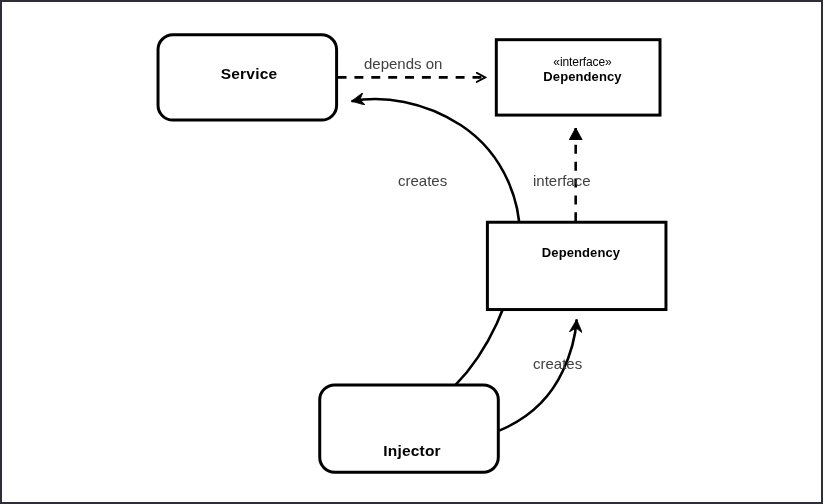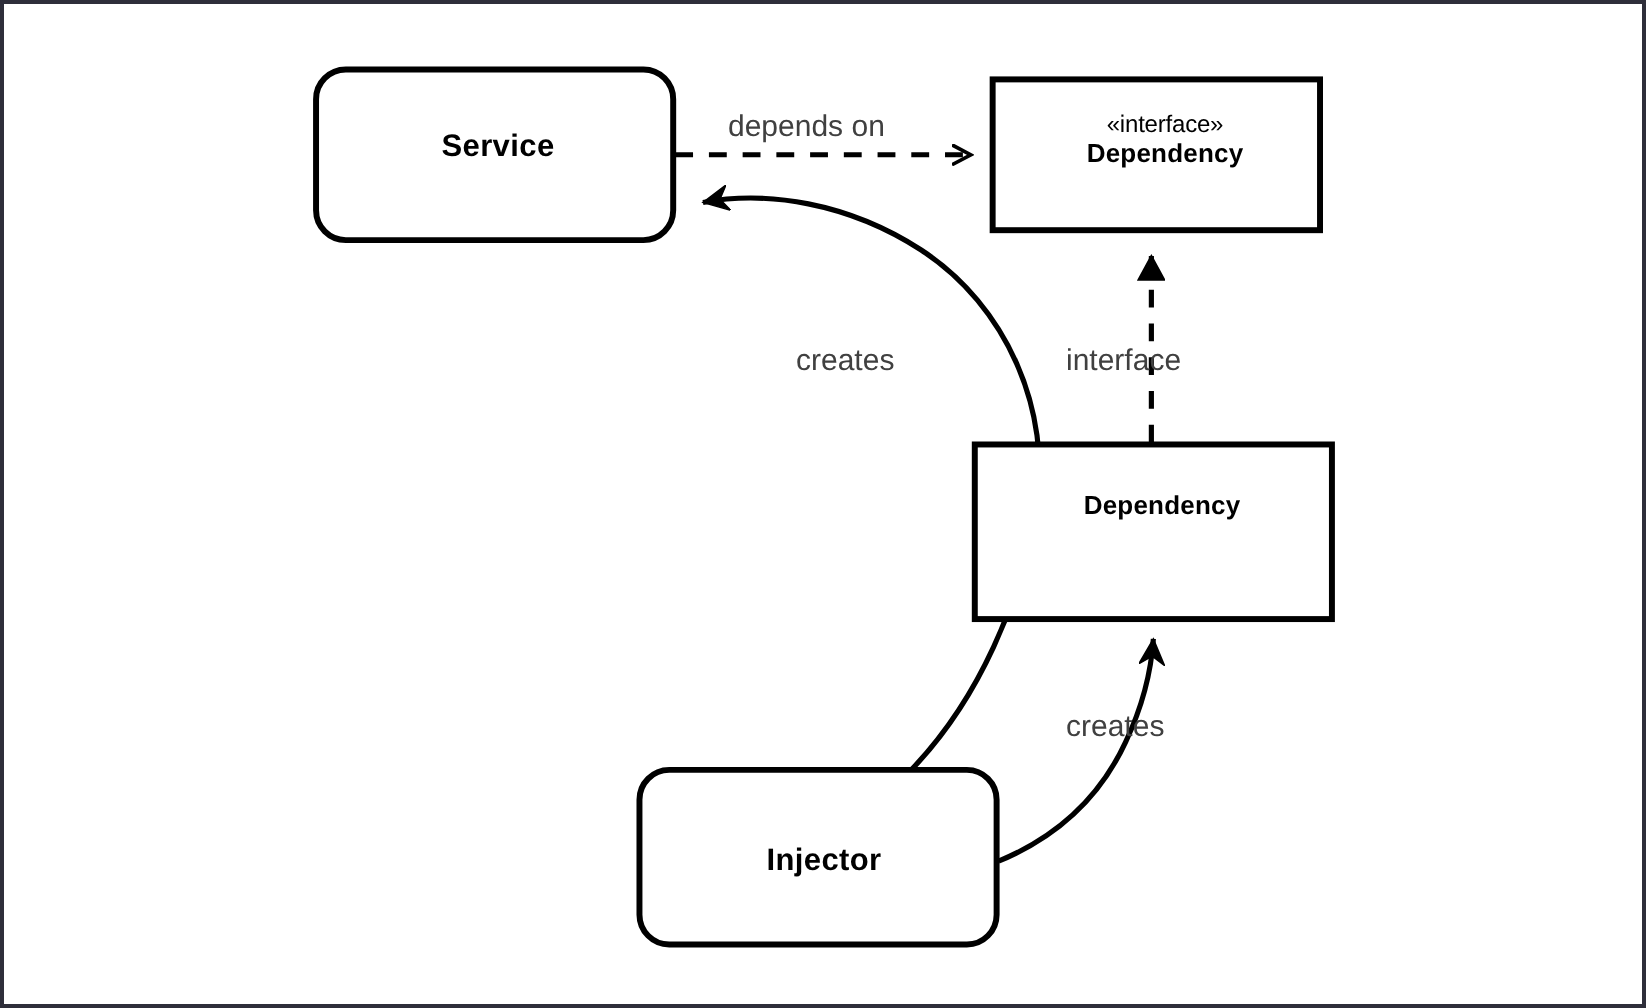--- a/index.html
+++ b/index.html
@@ -57,21 +57,21 @@
     font-size: 15px;
     color: #404040;
     white-space: nowrap;
     pointer-events: none;
     user-select: none;
   }
 
   #lbl-service   { left: 157px; top: 63px;  width: 180px; }
   #lbl-interface { left: 498px; top: 53px;  width: 165px; }
   #lbl-impl      { left: 489px; top: 243px; width: 180px; }
-  #lbl-injector  { left: 320px; top: 420px; width: 180px; }
+  #lbl-injector  { left: 320px; top: 440px; width: 180px; }
 
   
   #lbl-depends-on { left: 362px; top: 53px; }
   #lbl-injects    { left: 396px; top: 170px; }
   #lbl-implements { left: 531px; top: 170px; }
   #lbl-creates    { left: 531px; top: 353px; }
 </style>
 </head>
 <body>
 

